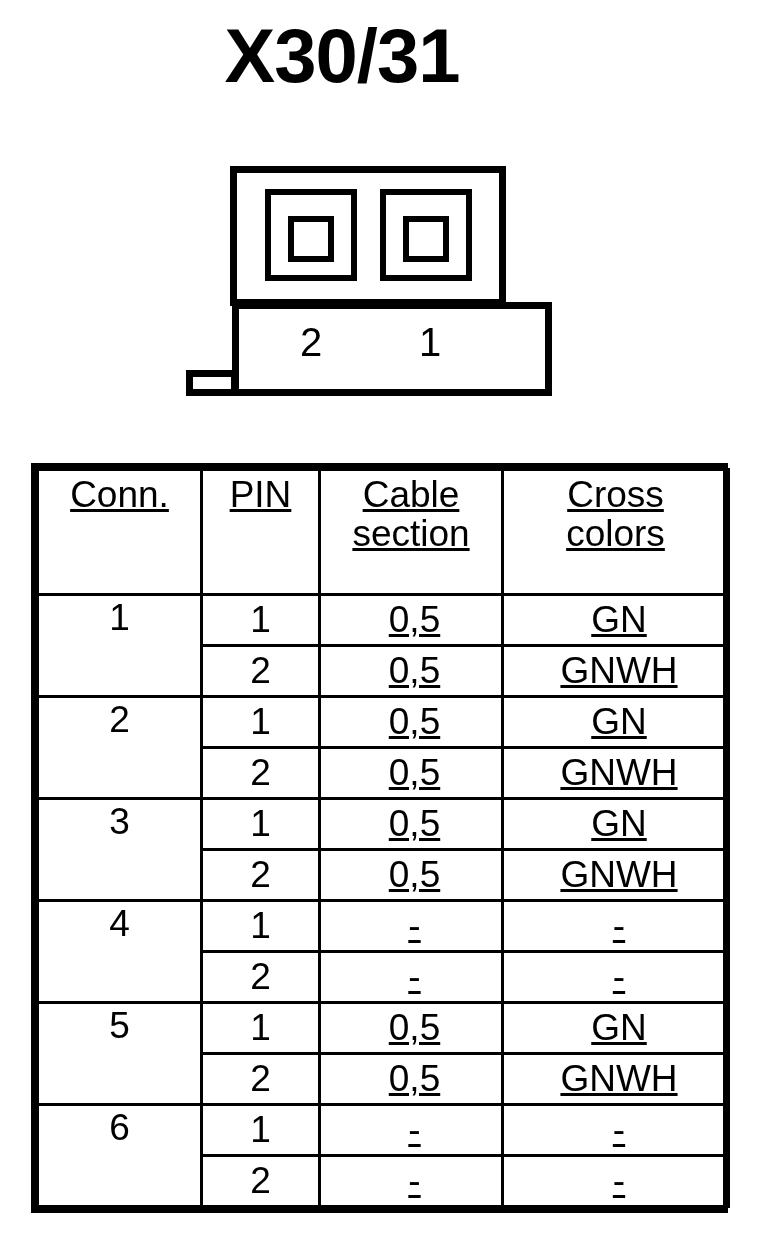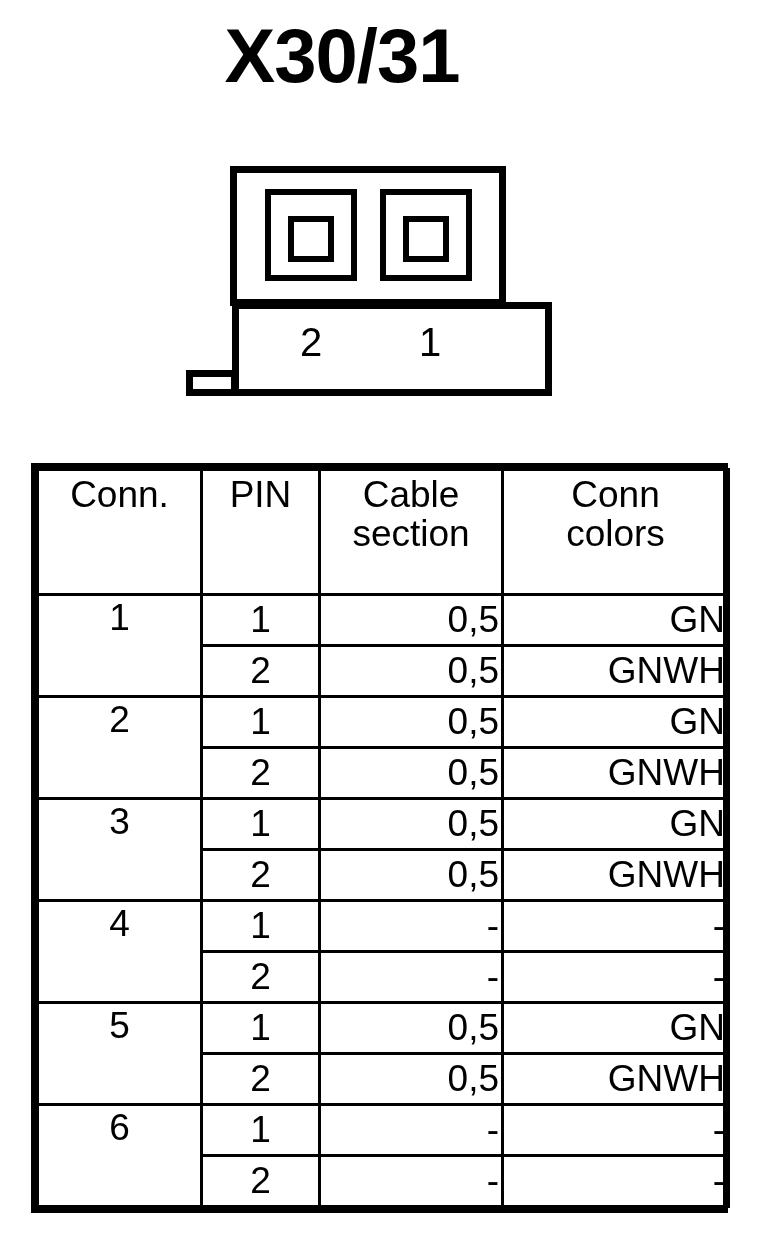--- a/index.html
+++ b/index.html
@@ -136,40 +136,42 @@
   col.c-pin   { width: 118px; }
   col.c-cross { width: 183px; }
   col.c-color { width: 226px; }
 
   th.hdr {
     text-align: center;
     vertical-align: top;
     font-weight: normal;
     height: 118px;
     padding: 4px 2px 0 2px;
+    text-decoration: underline;
   }
   th.hdr .hdr-line { display: block; }
 
   td.cell {
     height: 48px;
     padding: 0 2px;
   }
   td.conn-cell {
     text-align: center;
     vertical-align: top;
     padding-top: 2px;
   }
   td.pin-cell {
     text-align: center;
     vertical-align: middle;
   }
   td.val-cell {
-    text-align: right;
+    text-align: center;
     vertical-align: middle;
     padding-left: 9px;
+    text-decoration: underline;
   }
   
   tr.group-start > td,
   tr.group-start > th {
     border-top-width: 5px;
   }
   thead tr th { border-bottom-width: 5px; }
 </style>
 </head>
 <body>
@@ -208,21 +210,21 @@
           <span class="hdr-line">Conn.</span>
         </th>
         <th class="hdr">
           <span class="hdr-line">PIN</span>
         </th>
         <th class="hdr">
           <span class="hdr-line">Cable</span>
           <span class="hdr-line">section</span>
         </th>
         <th class="hdr">
-          <span class="hdr-line">Conn</span>
+          <span class="hdr-line">Cross</span>
           <span class="hdr-line">colors</span>
         </th>
       </tr>
     </thead>
     <tbody id="pinout-body">
 
     <tr class="group-start">
           <td class="cell conn-cell" rowspan="2">1</td>
           <td class="cell pin-cell">1</td>
           <td class="cell val-cell">0,5</td>

